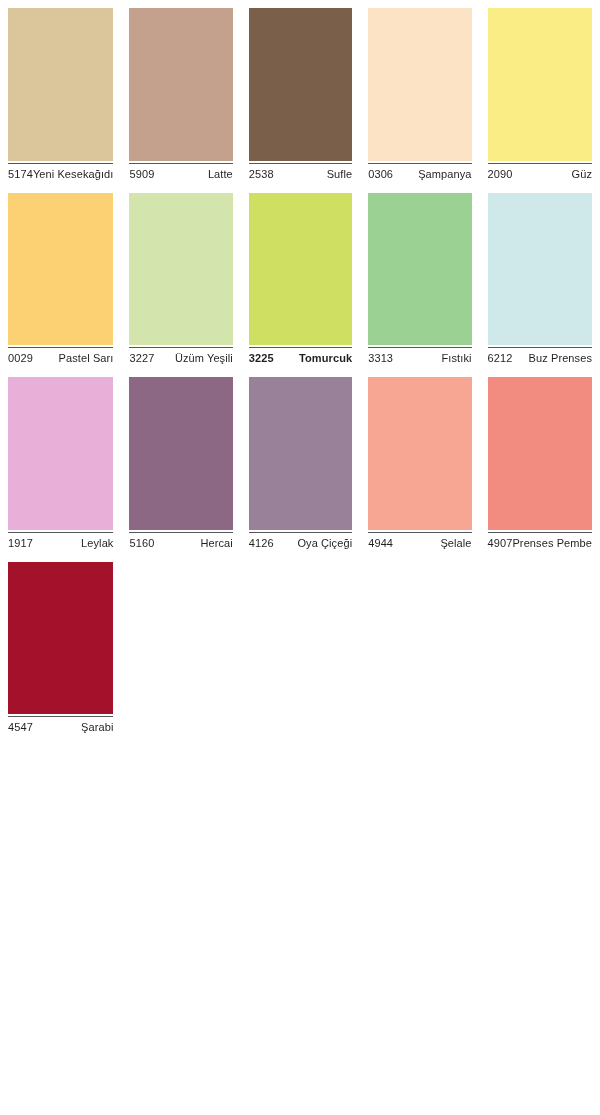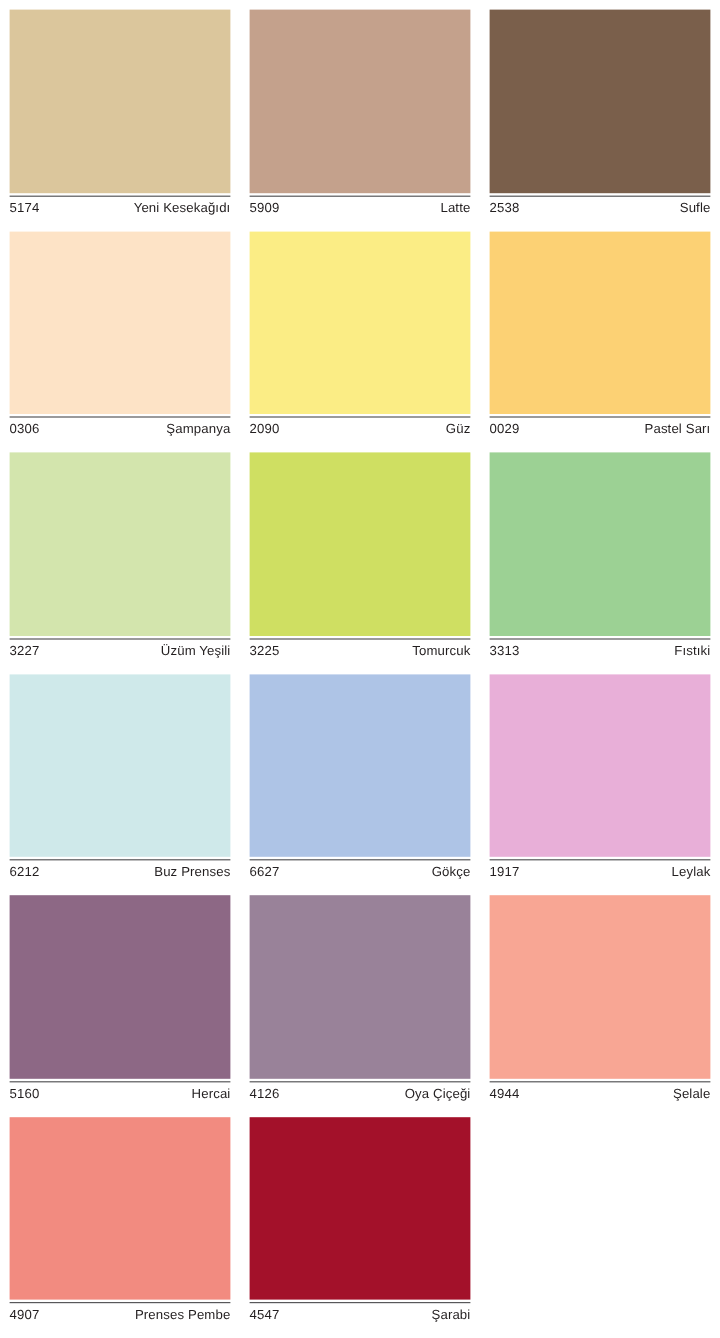--- a/index.html
+++ b/index.html
@@ -12,21 +12,21 @@
     height: 1115px;
     font-family: "Liberation Sans", sans-serif;
     overflow: hidden;
   }
   #palette-grid {
     width: 600px;
     height: 1115px;
     box-sizing: border-box;
     padding: 8px 8px 0 8px;
     display: grid;
-    grid-template-columns: repeat(3, 1fr);
+    grid-template-columns: repeat(5, 1fr);
     grid-template-rows: repeat(6, 1fr);
     column-gap: 16px;
     row-gap: 0px;
   }
   .swatch-cell {
     display: flex;
     flex-direction: column;
     min-height: 0;
     padding-bottom: 12px;
     box-sizing: border-box;
@@ -116,47 +116,39 @@
       <div class="swatch-chip" style="background: rgb(211, 229, 173);"></div>
       <div class="swatch-rule" style="background: rgb(88, 88, 90);"></div>
       <div class="swatch-caption" style="color: rgb(35, 31, 32);">
         <span class="swatch-code">3227</span>
         <span class="swatch-name">Üzüm Yeşili</span>
       </div>
     </div>
     <div class="swatch-cell">
       <div class="swatch-chip" style="background: rgb(207, 223, 98);"></div>
       <div class="swatch-rule" style="background: rgb(88, 88, 90);"></div>
-      <div class="swatch-caption" style="color: rgb(35, 31, 32);">
+      <div class="swatch-caption" style="color: rgb(35, 31, 32); font-weight: bold;">
         <span class="swatch-code">3225</span>
         <span class="swatch-name">Tomurcuk</span>
       </div>
     </div>
     <div class="swatch-cell">
       <div class="swatch-chip" style="background: rgb(156, 209, 148);"></div>
       <div class="swatch-rule" style="background: rgb(88, 88, 90);"></div>
       <div class="swatch-caption" style="color: rgb(35, 31, 32); align-items: flex-end;">
         <span class="swatch-code">3313</span>
         <span class="swatch-name">Fıstıki</span>
       </div>
     </div>
     <div class="swatch-cell">
       <div class="swatch-chip" style="background: rgb(207, 233, 234);"></div>
       <div class="swatch-rule" style="background: rgb(88, 88, 90);"></div>
       <div class="swatch-caption" style="color: rgb(35, 31, 32); justify-content: space-between;">
         <span class="swatch-code">6212</span>
         <span class="swatch-name">Buz Prenses</span>
-      </div>
-    </div>
-    <div class="swatch-cell">
-      <div class="swatch-chip" style="background: rgb(174, 196, 230);"></div>
-      <div class="swatch-rule" style="background: rgb(88, 88, 90);"></div>
-      <div class="swatch-caption" style="color: rgb(35, 31, 32);">
-        <span class="swatch-code">6627</span>
-        <span class="swatch-name">Gökçe</span>
       </div>
     </div>
     <div class="swatch-cell">
       <div class="swatch-chip" style="background: rgb(232, 175, 216);"></div>
       <div class="swatch-rule" style="background: rgb(88, 88, 90);"></div>
       <div class="swatch-caption" style="color: rgb(35, 31, 32);">
         <span class="swatch-code">1917</span>
         <span class="swatch-name">Leylak</span>
       </div>
     </div>

